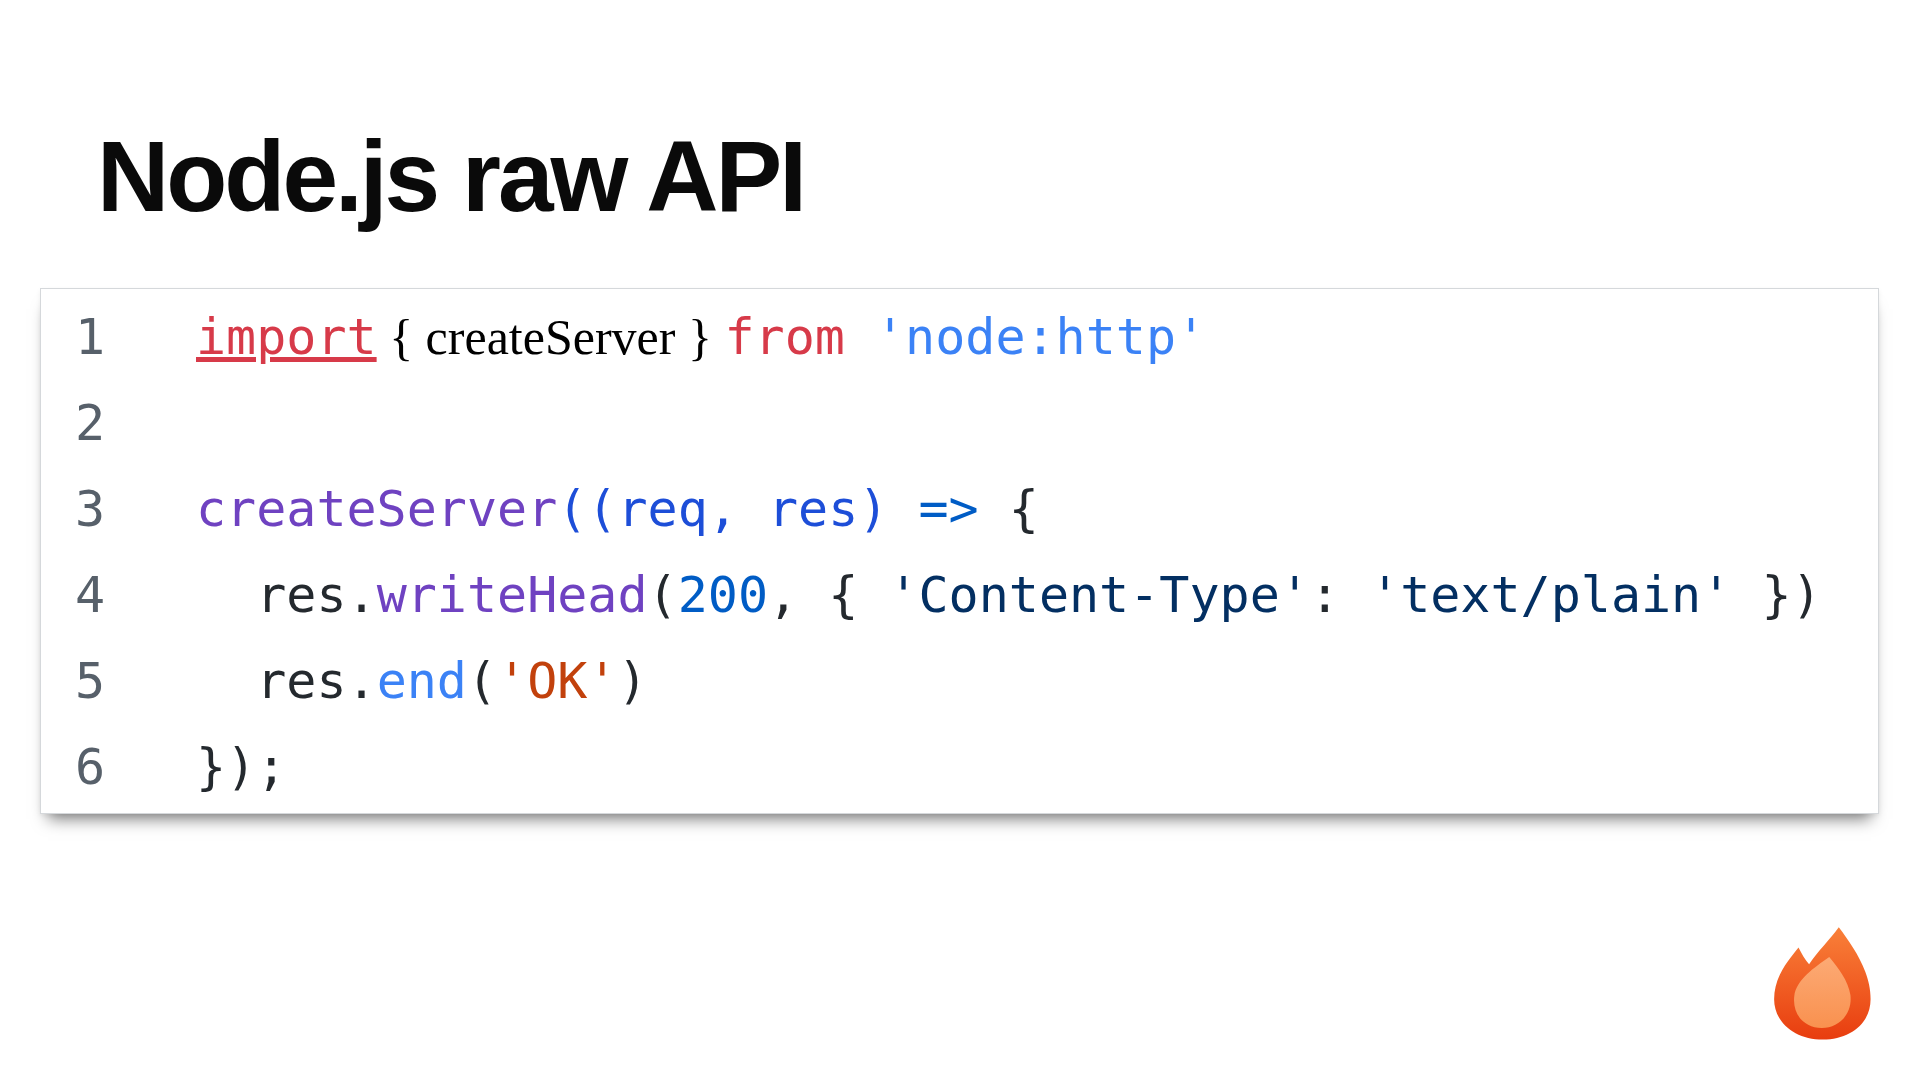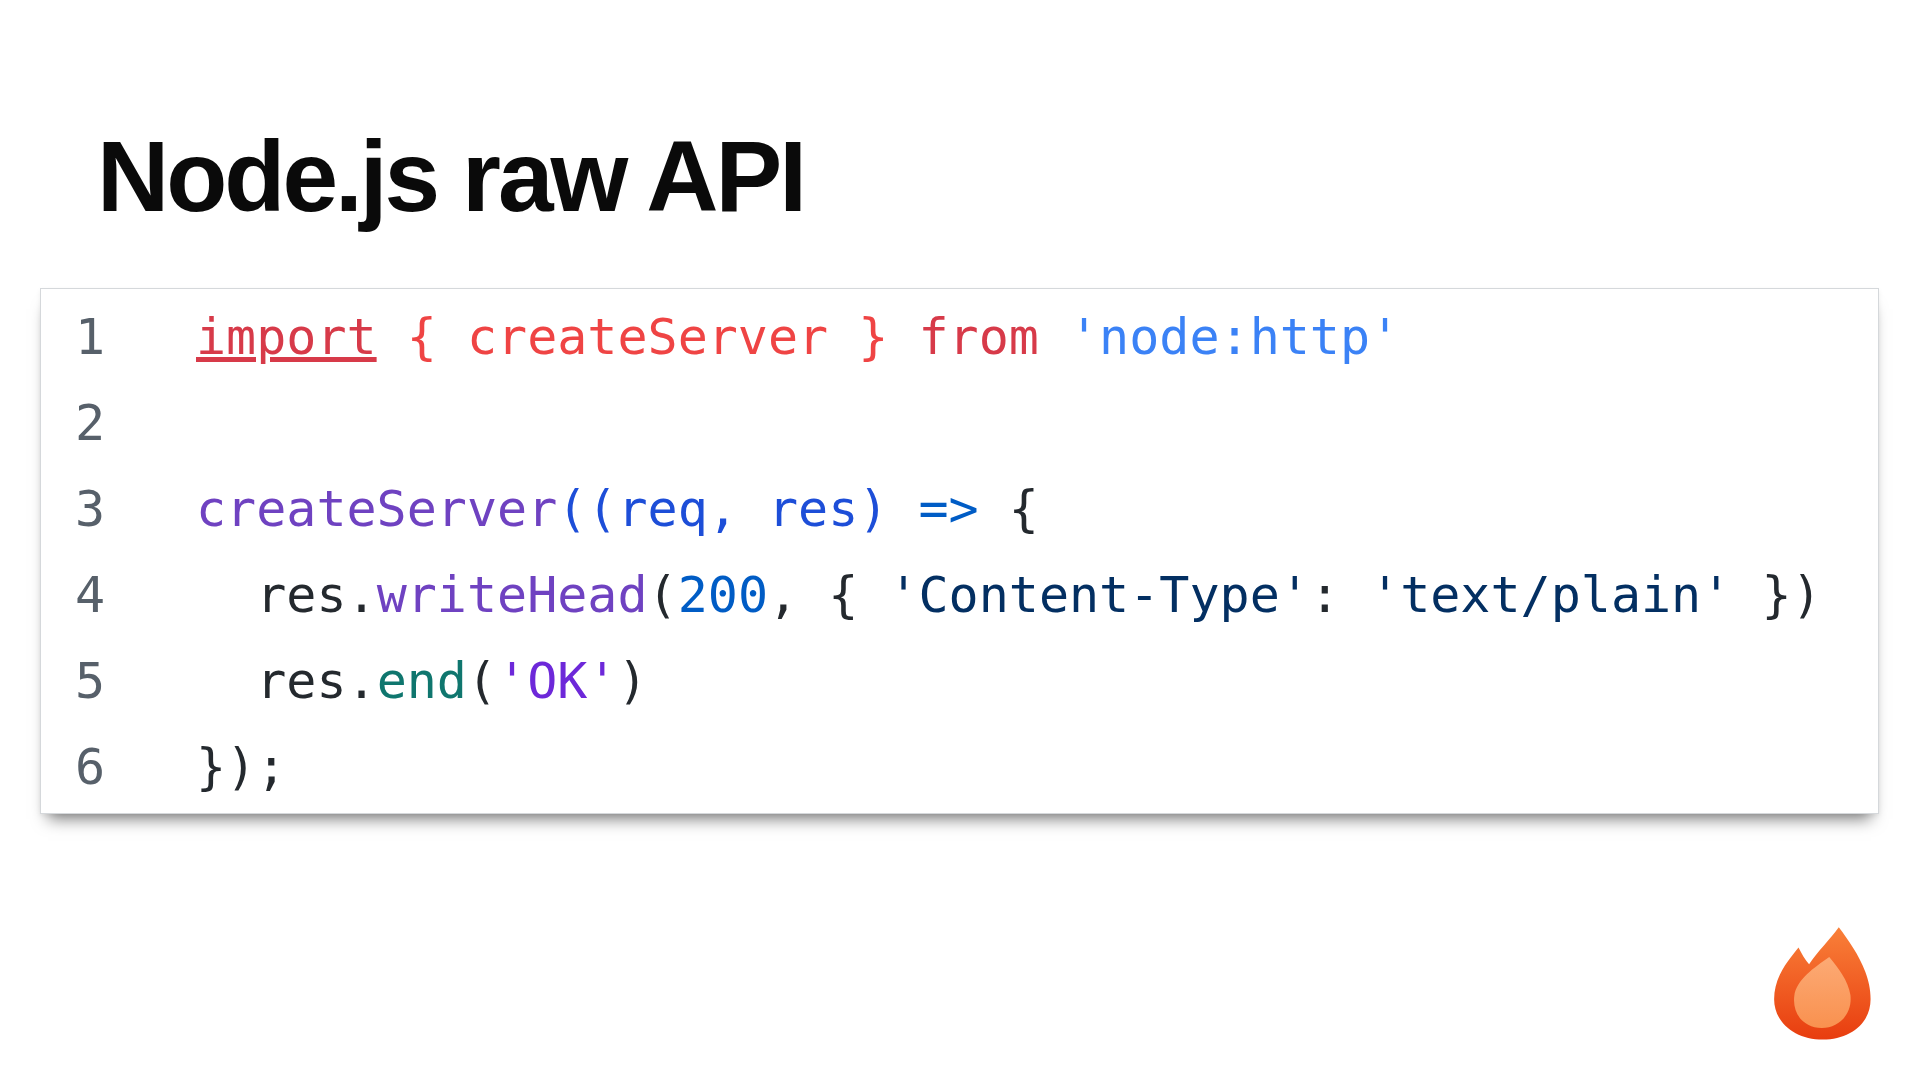--- a/index.html
+++ b/index.html
@@ -51,25 +51,25 @@
     width: 106px; height: 119px;
   }
 </style>
 </head>
 <body>
 
 <div class="slide-title">Node.js raw API</div>
 
 <div class="code-block" style="border-color: rgb(213, 216, 219); background: rgb(255, 255, 255);">
   <div>
-      <div class="code-line"><span class="line-number" style="color: rgb(87, 96, 106);">1</span><span class="code-text"><span style="color: rgb(215, 58, 73); text-decoration: underline;">import</span><span style="color: #ef4444;"> { createServer } </span><span style="color: rgb(215, 58, 73);">from</span><span style="color: rgb(36, 41, 46);"> </span><span style="color: #3b82f6;">'node:http'</span></span></div>
+      <div class="code-line"><span class="line-number" style="color: rgb(87, 96, 106);">1</span><span class="code-text"><span style="color: rgb(215, 58, 73); text-decoration: underline;">import</span><span style="color: #000000; font-family: Liberation Serif, serif;"> { createServer } </span><span style="color: rgb(215, 58, 73);">from</span><span style="color: rgb(36, 41, 46);"> </span><span style="color: #3b82f6;">'node:http'</span></span></div>
       <div class="code-line"><span class="line-number" style="color: rgb(87, 96, 106);">2</span><span class="code-text"></span></div>
       <div class="code-line"><span class="line-number" style="color: rgb(87, 96, 106);">3</span><span class="code-text"><span style="color: rgb(111, 66, 193);">createServer</span><span style="color: #1d4ed8;">((req, res) </span><span style="color: rgb(0, 92, 197);">=&gt;</span><span style="color: rgb(36, 41, 46);"> {</span></span></div>
       <div class="code-line"><span class="line-number" style="color: rgb(87, 96, 106);">4</span><span class="code-text"><span style="color: rgb(36, 41, 46);">  res.</span><span style="color: rgb(111, 66, 193);">writeHead</span><span style="color: rgb(36, 41, 46);">(</span><span style="color: rgb(0, 92, 197);">200</span><span style="color: rgb(36, 41, 46);">, { </span><span style="color: rgb(3, 47, 98);">'Content-Type'</span><span style="color: rgb(36, 41, 46);">: </span><span style="color: rgb(3, 47, 98);">'text/plain'</span><span style="color: rgb(36, 41, 46);"> })</span></span></div>
-      <div class="code-line"><span class="line-number" style="color: rgb(87, 96, 106);">5</span><span class="code-text"><span style="color: rgb(36, 41, 46);">  res.</span><span style="color: #0f766e;">end</span><span style="color: rgb(36, 41, 46);">(</span><span style="color: #6d28d9;">'OK'</span><span style="color: rgb(36, 41, 46);">)</span></span></div>
+      <div class="code-line"><span class="line-number" style="color: rgb(87, 96, 106);">5</span><span class="code-text"><span style="color: rgb(36, 41, 46);">  res.</span><span style="color: #3b82f6;">end</span><span style="color: rgb(36, 41, 46);">(</span><span style="color: #c2410c;">'OK'</span><span style="color: rgb(36, 41, 46);">)</span></span></div>
       <div class="code-line"><span class="line-number" style="color: rgb(87, 96, 106);">6</span><span class="code-text"><span style="color: rgb(36, 41, 46);">});</span></span></div>
     </div>
 </div>
 
 <svg class="flame-logo" viewBox="0 0 100 112" xmlns="http://www.w3.org/2000/svg">
   <defs>
     <linearGradient id="flameOuter" x1="0" y1="0" x2="0" y2="1">
       <stop id="outerTop" offset="0" stop-color="#f98039"></stop>
       <stop id="outerBottom" offset="1" stop-color="#e83d0f"></stop>
     </linearGradient>

